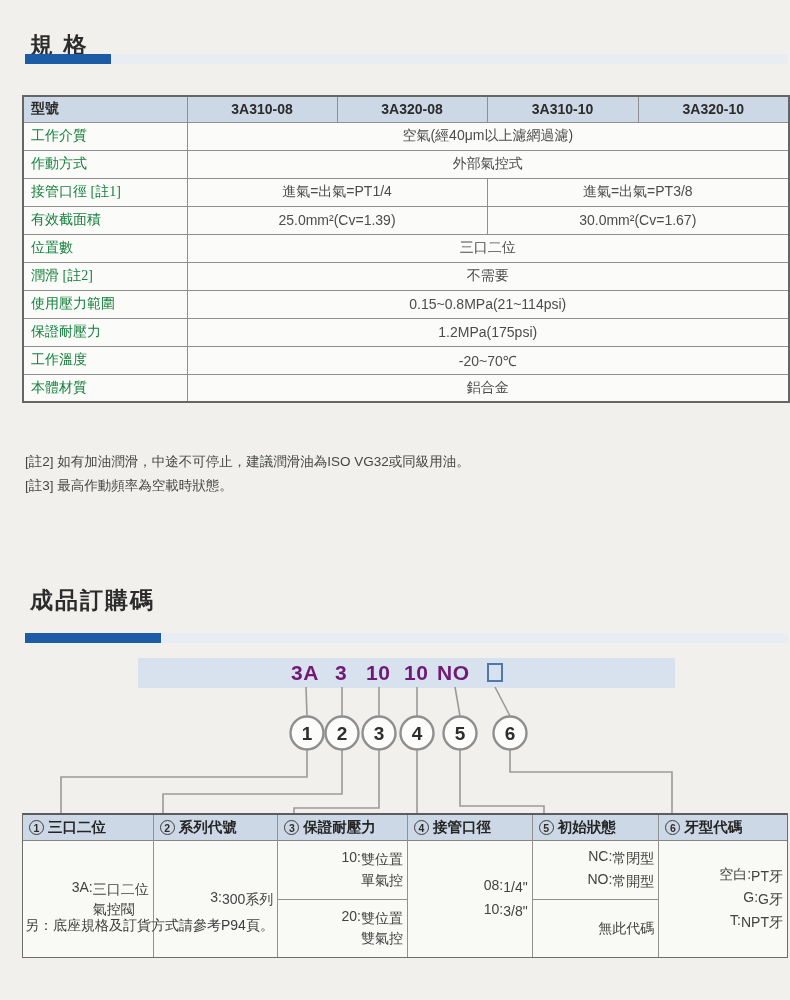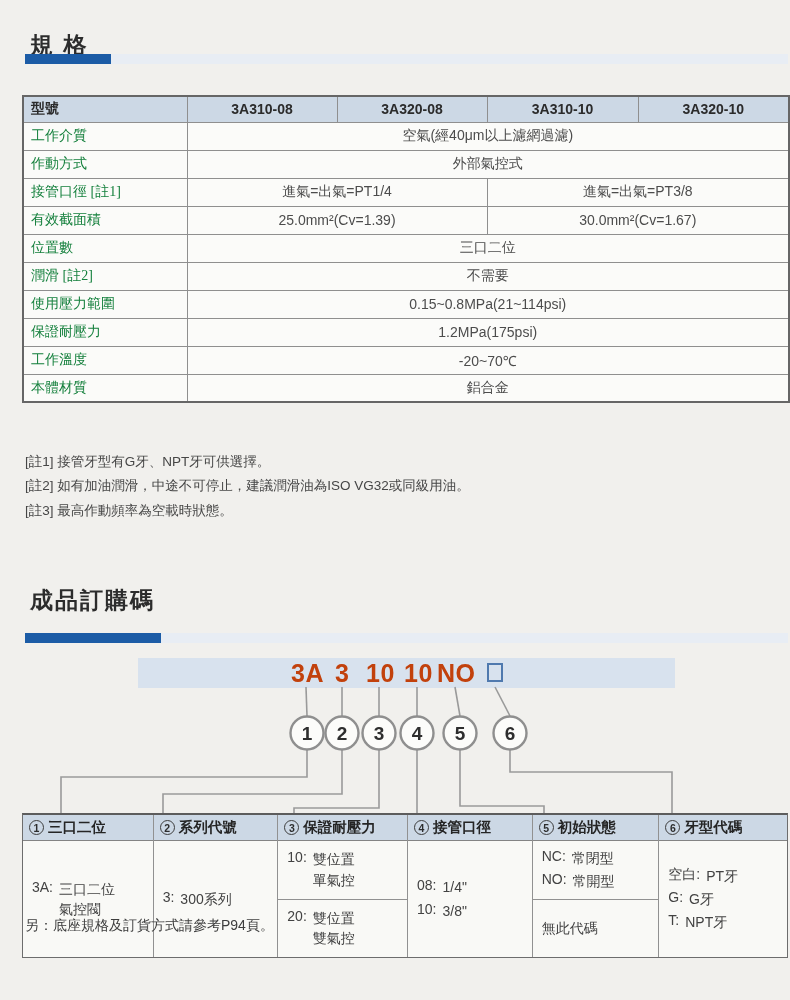--- a/index.html
+++ b/index.html
@@ -41,21 +41,21 @@
   
   #notes { position:absolute; left:25px; top:450px; font-size:13.5px; line-height:1.8; color:#464646; }
 
   
   #code-band {
     position:absolute; left:138px; top:658px; width:537px; height:30px;
     background:#d8e2ee;
   }
   .cp {
     position:absolute; top:50%; transform:translateY(-50%);
-    font-size:25px; font-weight:bold; color:#c2410c; letter-spacing:0.5px;
+    font-size:21px; font-weight:bold; color:#701a75; letter-spacing:0.5px;
   }
   .cp1{left:153px;} .cp2{left:197px;} .cp3{left:228px;} .cp4{left:266px;} .cp5{left:299px;}
   .blank-box {
     position:absolute; left:349px; top:5px; width:16px; height:19px;
     border:2px solid #4f79ae; background:transparent;
   }
 
   
   #connector { position:absolute; left:0; top:645px; }
   #connector path { stroke:#9a9a9a; stroke-width:1.6; fill:none; }
@@ -82,21 +82,21 @@
     width:15px; height:15px; border:1.4px solid #3d3d3d; border-radius:50%;
     display:inline-flex; align-items:center; justify-content:center;
     font-size:10.5px; font-weight:bold; color:#2d2d2d; flex:none;
   }
   .o-body { flex:1; display:flex; flex-direction:column; }
   .o-cell {
     flex:1; display:flex; flex-direction:column; justify-content:center;
     gap:3px; padding:4px 4px 4px 9px; font-size:14px; color:#424242;
   }
   .o-cell + .o-cell { border-top:1px solid #919191; }
-  .o-entry { display:flex; gap:6px; align-items:flex-start; }
+  .o-entry { display:flex; align-items:flex-start;justify-content:flex-end; }
   .o-entry .code { white-space:nowrap; }
   .o-entry .desc { white-space:pre-line; line-height:1.45; }
 
   #foot-note { position:absolute; left:25px; top:917px; font-size:14px; color:#3d3d3d; }
 </style>
 </head>
 <body>
 
 <div class="page">
 
@@ -162,21 +162,20 @@
           <td colspan="4">-20~70℃</td>
         </tr>
         <tr>
           <td class="lbl">本體材質</td>
           <td colspan="4">鋁合金</td>
         </tr>
       </tbody>
   </table>
 
   <div id="notes">
-      <div>[註1] 接管牙型有G牙、NPT牙可供選擇。</div>
       <div>[註2] 如有加油潤滑，中途不可停止，建議潤滑油為ISO VG32或同級用油。</div>
       <div>[註3] 最高作動頻率為空載時狀態。</div>
     </div>
 
   <div id="heading2" class="sec-heading">成品訂購碼</div>
   <div id="bar2" class="accent-bar">
     <div class="dark"></div>
   </div>
 
   <div id="code-band">

